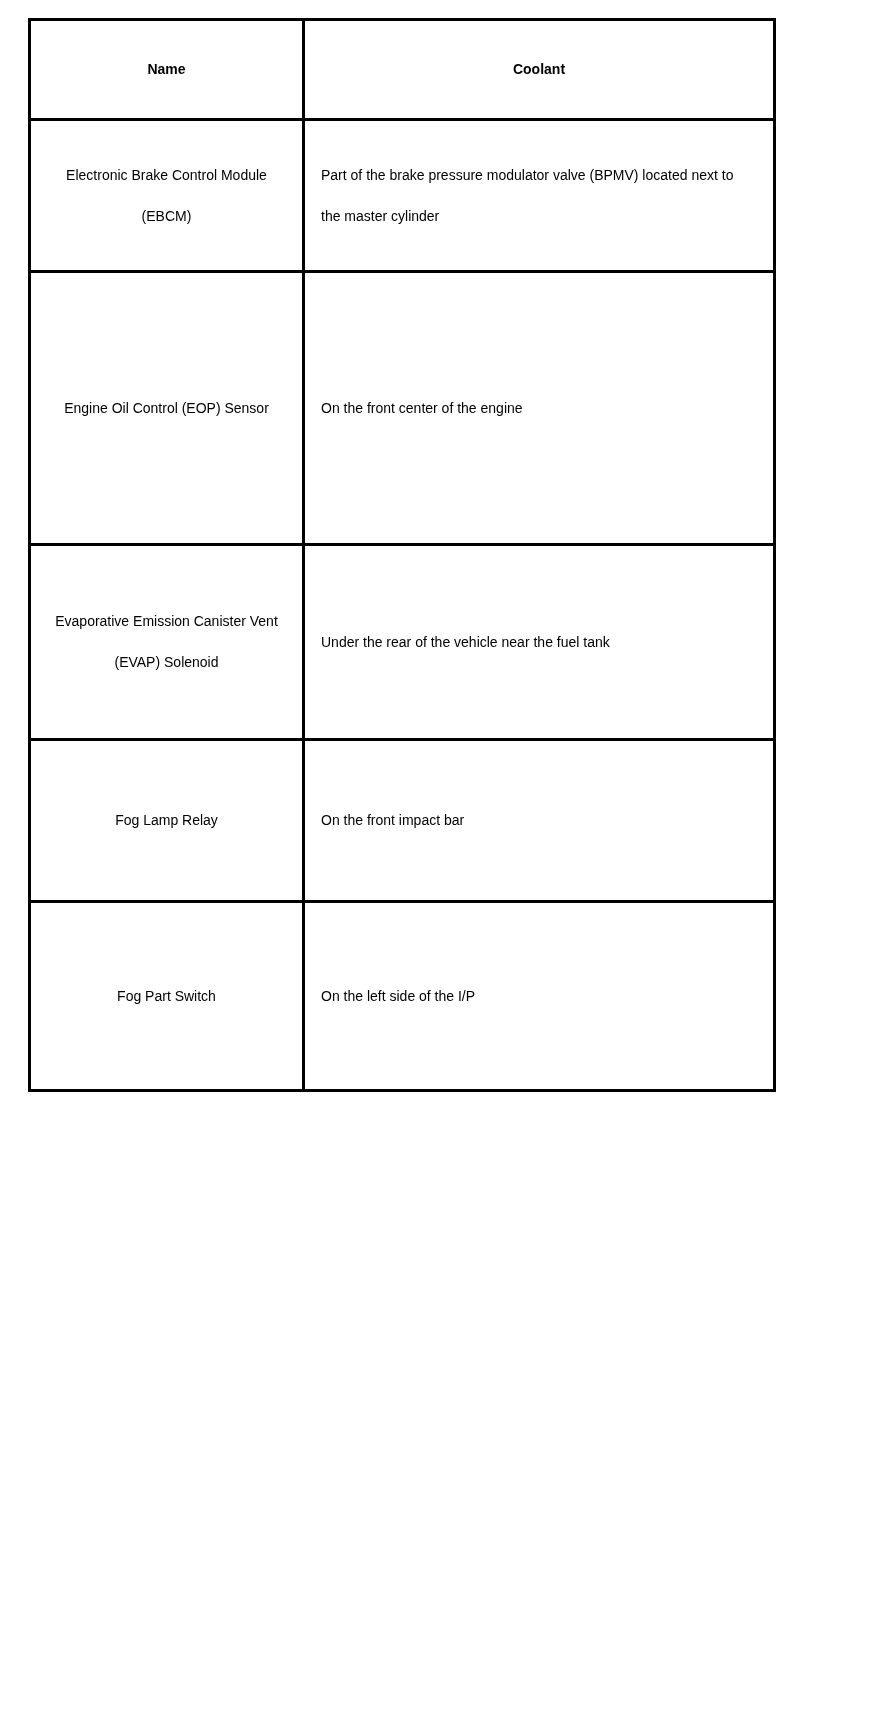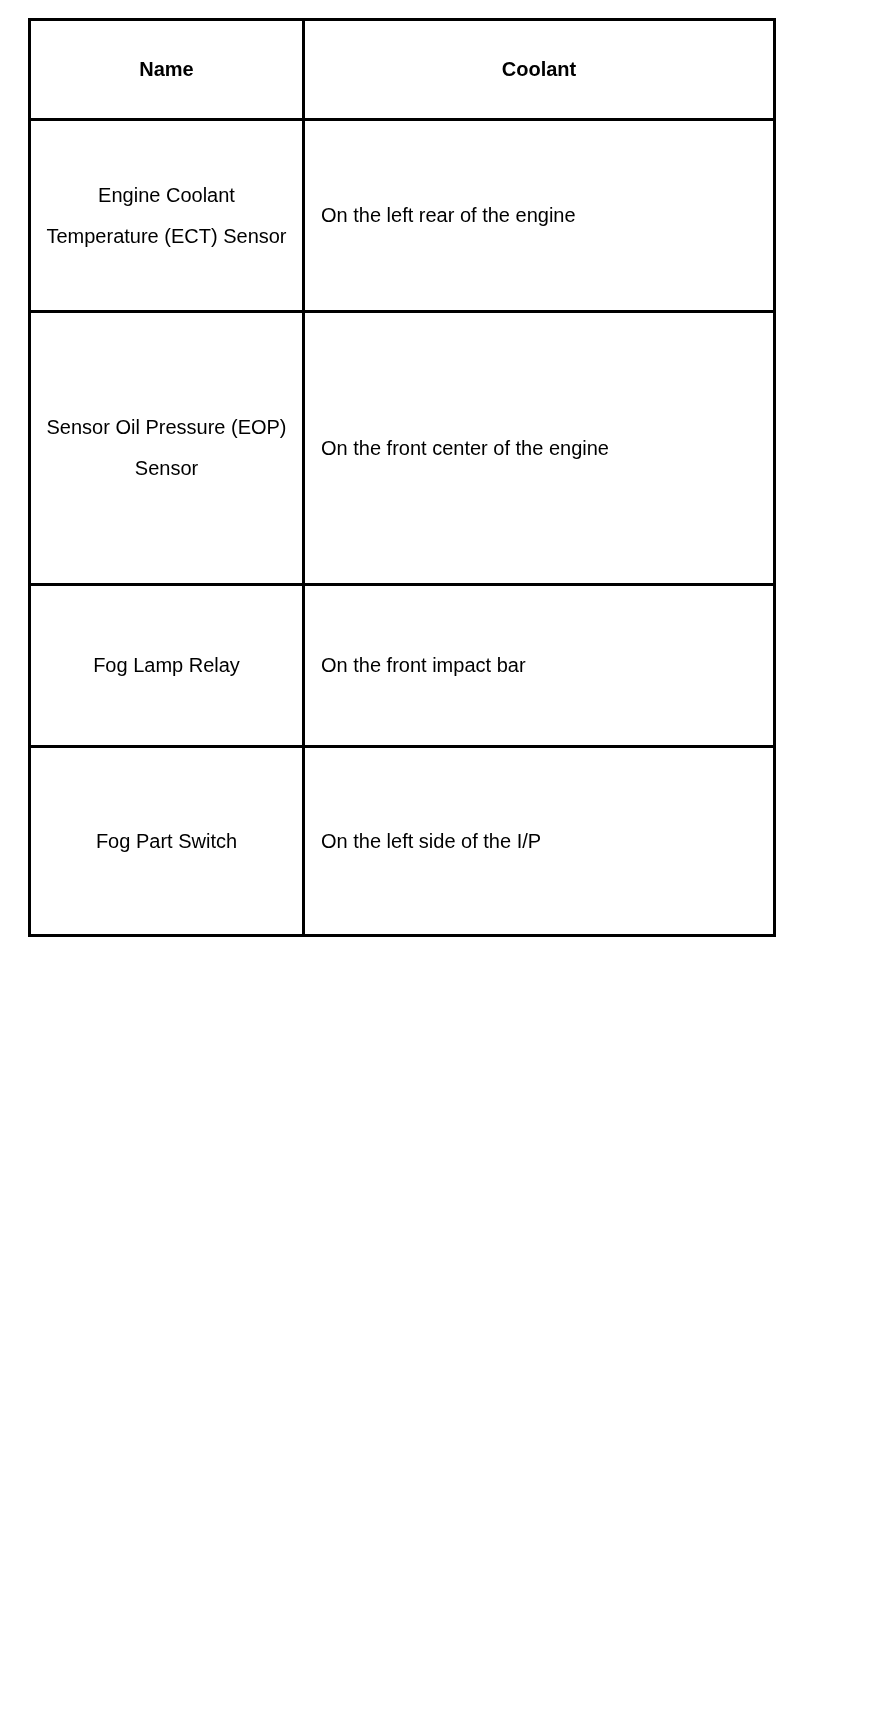--- a/index.html
+++ b/index.html
@@ -27,21 +27,21 @@
     background: #ffffff;
     border: 3px solid #000000;
   }
 
   table.loc-table col.col-name { width: 274px; }
   table.loc-table col.col-location { width: 471px; }
 
   table.loc-table th,
   table.loc-table td {
     border: 3px solid #000000;
-    font-size: 20px;
+    font-size: 14px;
     line-height: 41px;
     vertical-align: middle;
     background: #ffffff;
   }
 
   table.loc-table thead th {
     height: 100px;
     font-weight: bold;
     text-align: center;
     padding: 8px 10px;
@@ -75,27 +75,31 @@
       <col class="col-name">
       <col class="col-location">
     </colgroup>
     <thead>
       <tr>
         <th>Name</th>
         <th>Coolant</th>
       </tr>
     </thead>
     <tbody>
-      <tr class="row-1">
-        <td class="cell-name">Engine Coolant Temperature (ECT) Sensor</td>
-        <td class="cell-location">On the left rear of the engine</td>
+      <tr class="row-0">
+        <td class="cell-name">Electronic Brake Control Module (EBCM)</td>
+        <td class="cell-location">Part of the brake pressure modulator valve (BPMV) located next to the master cylinder</td>
       </tr>
       <tr class="row-2">
-        <td class="cell-name">Sensor Oil Pressure (EOP) Sensor</td>
+        <td class="cell-name">Engine Oil Control (EOP) Sensor</td>
         <td class="cell-location">On the front center of the engine</td>
+      </tr>
+      <tr class="row-4">
+        <td class="cell-name">Evaporative Emission Canister Vent (EVAP) Solenoid</td>
+        <td class="cell-location">Under the rear of the vehicle near the fuel tank</td>
       </tr>
       <tr class="row-5">
         <td class="cell-name">Fog Lamp Relay</td>
         <td class="cell-location">On the front impact bar</td>
       </tr>
       <tr class="row-6">
         <td class="cell-name">Fog Part Switch</td>
         <td class="cell-location">On the left side of the I/P</td>
       </tr>
     </tbody>

